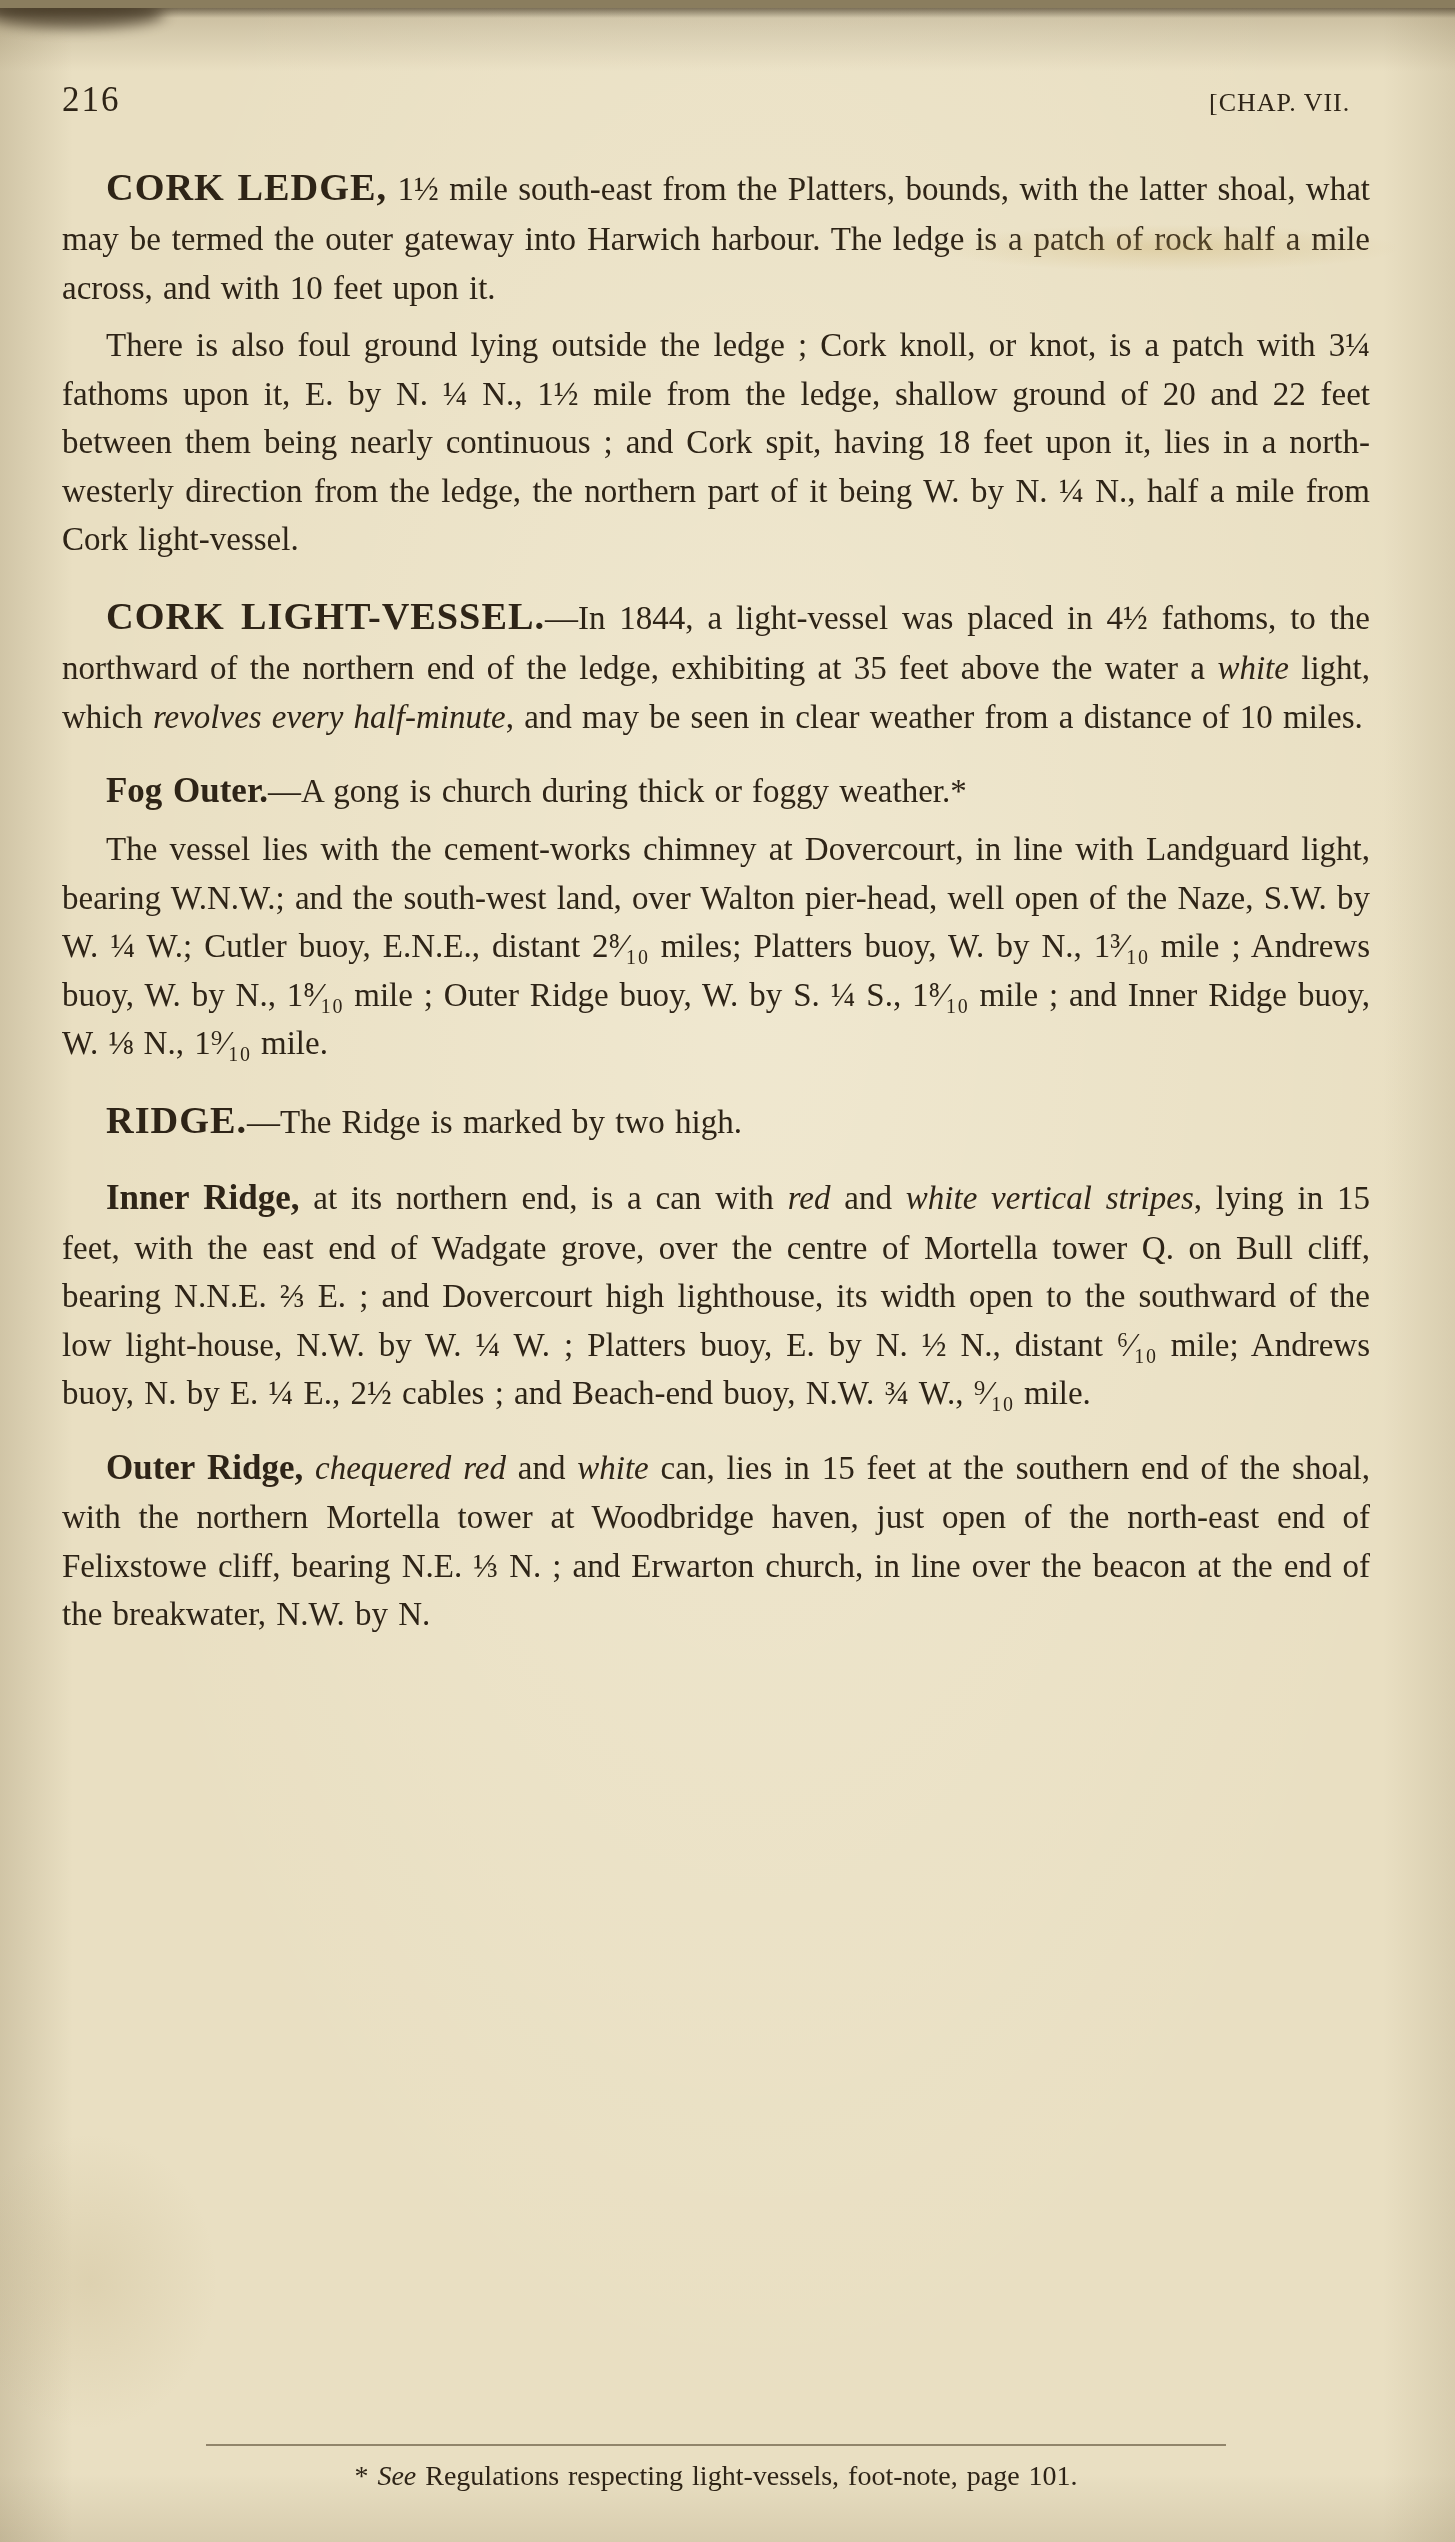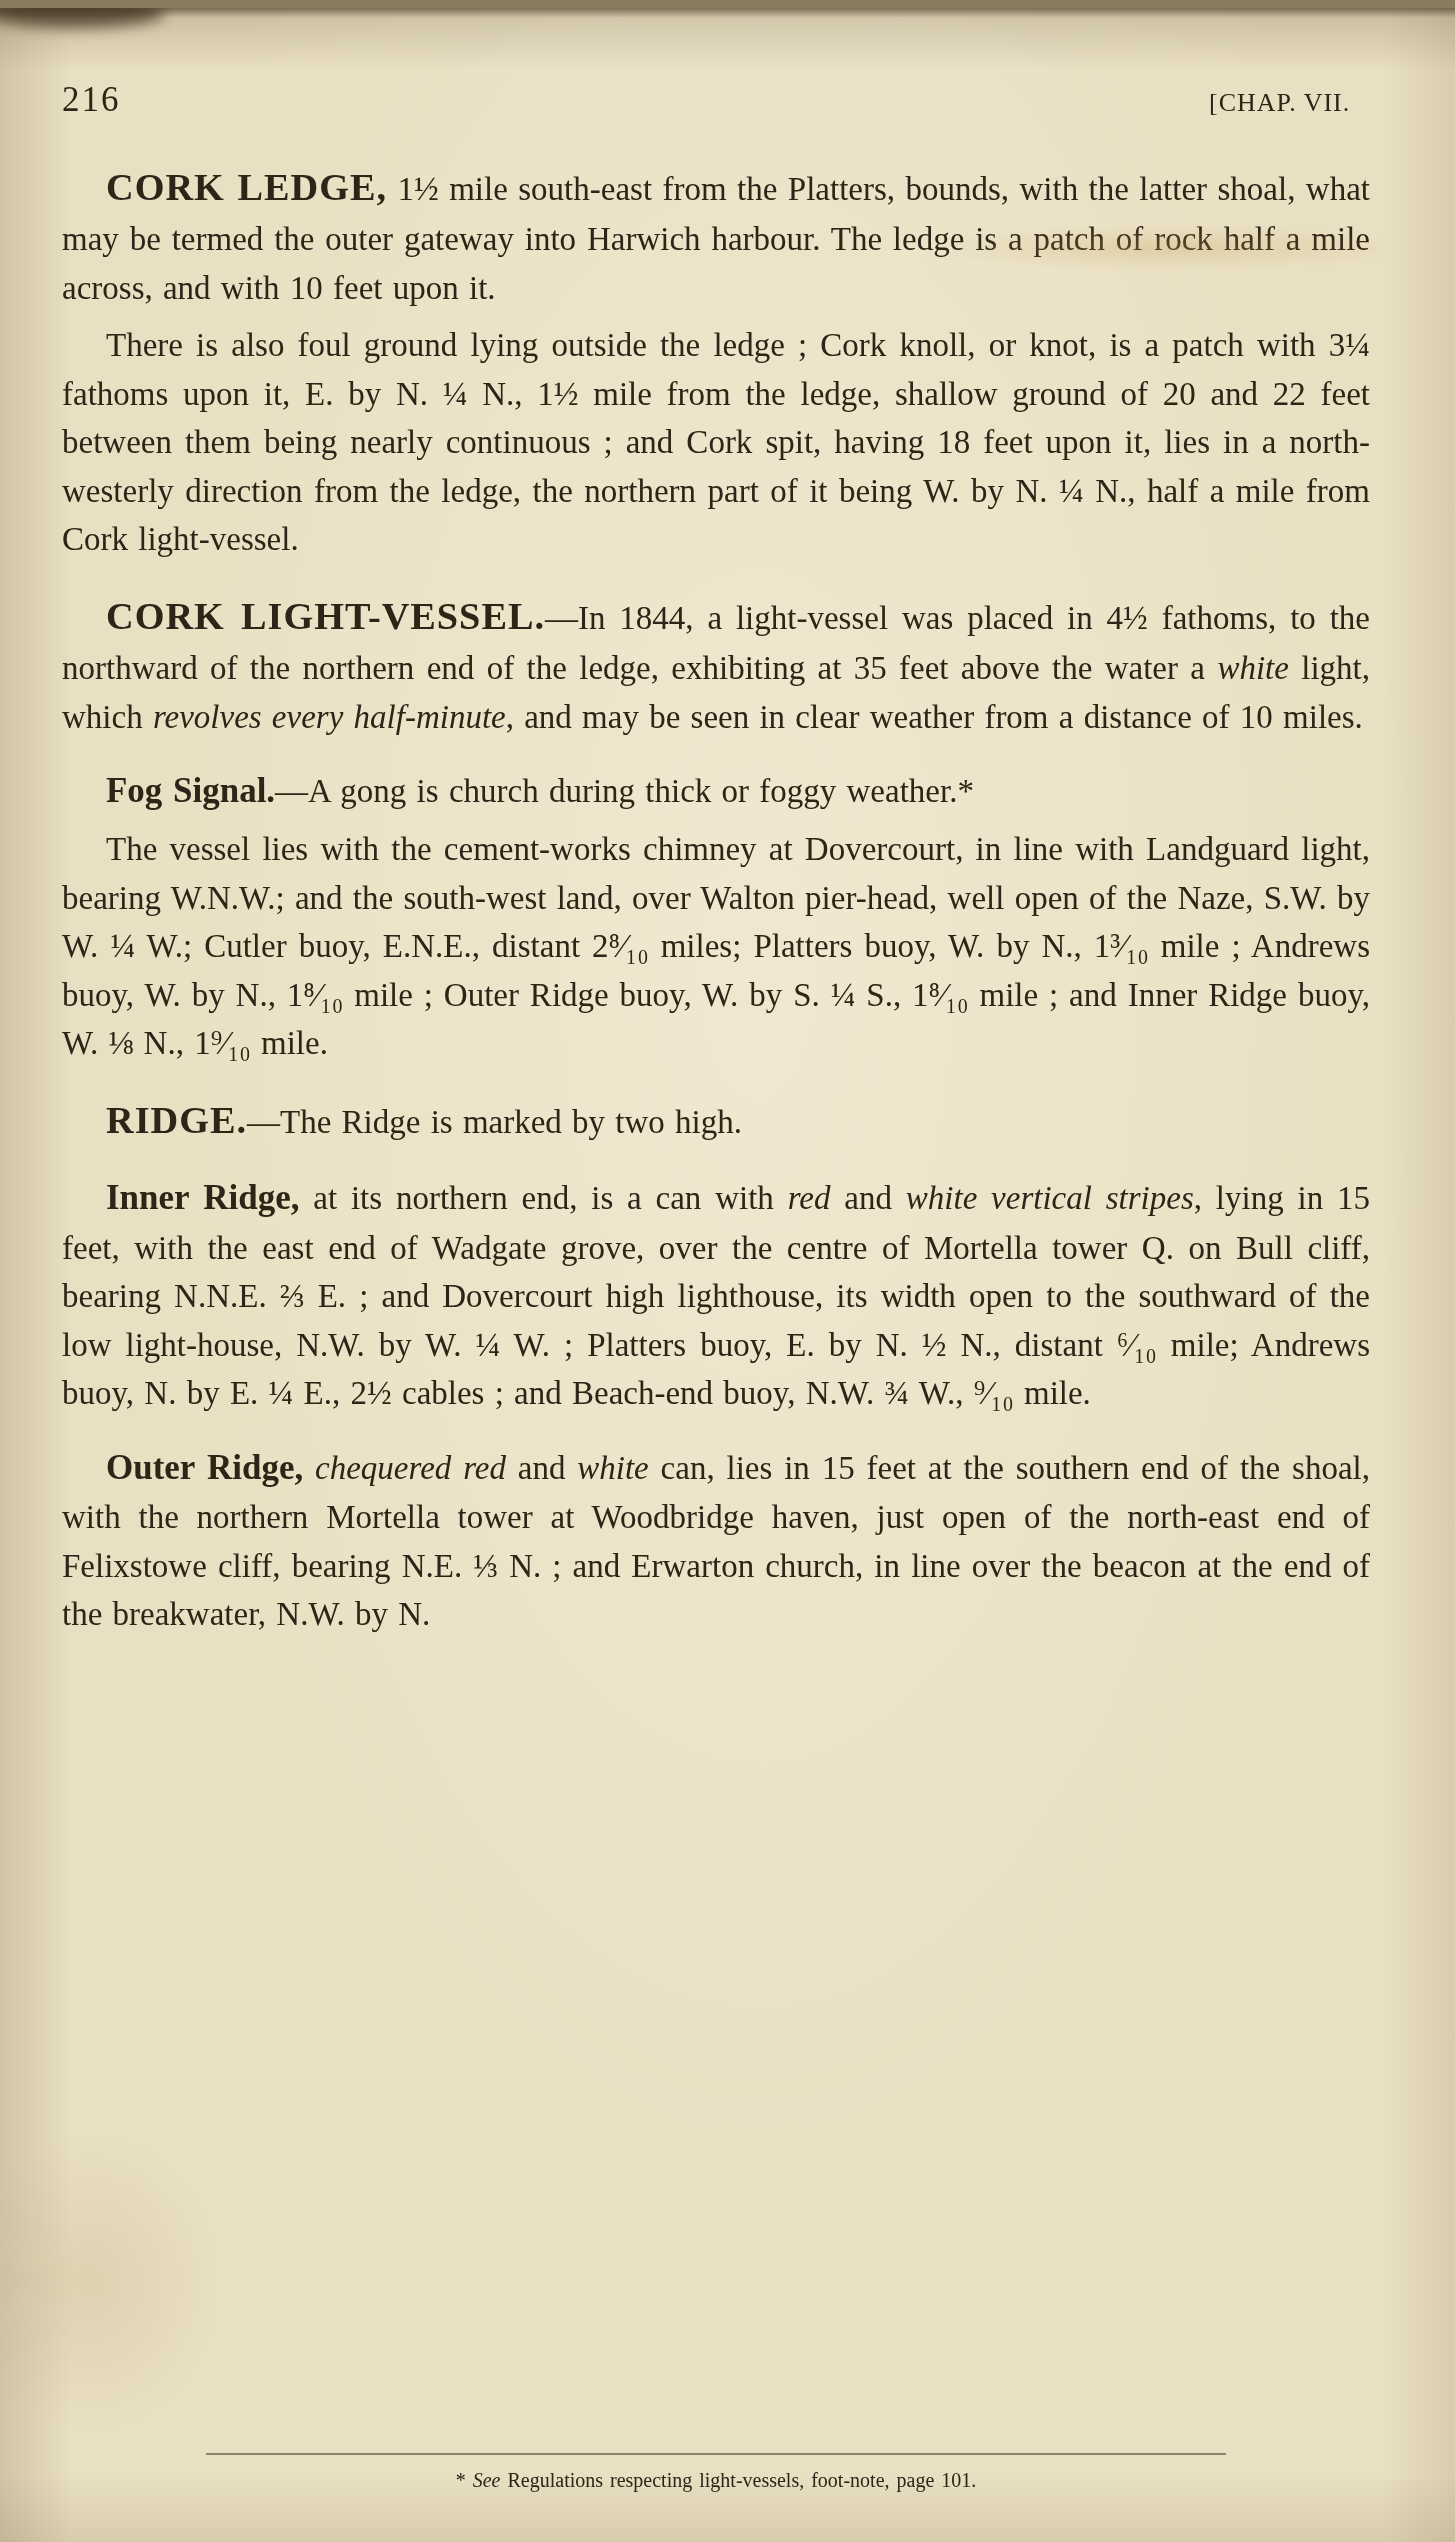--- a/index.html
+++ b/index.html
@@ -108,21 +108,21 @@
     margin-top: auto;
     padding: 0 86px 58px 62px;
   }
   .footnote-rule {
     width: 78%;
     height: 2px;
     margin: 0 auto 14px auto;
     background: rgba(72,58,36,0.55);
   }
   .footnote-text {
-    font-size: 20px;
+    font-size: 28px;
     text-align: center;
     word-spacing: 2px;
   }
 </style>
 </head>
 <body>
 
 <div class="page">
   <div class="top-edge"></div>
   <div class="corner-shadow"></div>
@@ -131,21 +131,21 @@
 
   <div class="header">
     <div class="page-number">216</div>
     <div class="chapter-label">[CHAP. VII.</div>
   </div>
 
   <div class="text-block">
       <p class="para"><span class="seg-caps">CORK LEDGE,</span><span class="seg"> 1½ mile south-east from the Platters, bounds, with the latter shoal, what may be termed the outer gateway into Harwich harbour.  The ledge is a patch of rock half a mile across, and with 10 feet upon it.</span></p>
       <p class="para"><span class="seg">There is also foul ground lying outside the ledge ; Cork knoll, or knot, is a patch with 3¼ fathoms upon it, E. by N. ¼ N., 1½ mile from the ledge, shallow ground of 20 and 22 feet between them being nearly continuous ; and Cork spit, having 18 feet upon it, lies in a north-westerly direction from the ledge, the northern part of it being W. by N. ¼ N., half a mile from Cork light-vessel.</span></p>
       <p class="para gap"><span class="seg-caps">CORK LIGHT-VESSEL.</span><span class="seg">—In 1844, a light-vessel was placed in 4½ fathoms, to the northward of the northern end of the ledge, exhibiting at 35 feet above the water a </span><span class="seg-i">white</span><span class="seg"> light, which </span><span class="seg-i">revolves every half-minute</span><span class="seg">, and may be seen in clear weather from a distance of 10 miles.</span></p>
-      <p class="para gap"><span class="seg-head">Fog Signal.</span><span class="seg">—A gong is church during thick or foggy weather.*</span></p>
+      <p class="para gap"><span class="seg-head">Fog Outer.</span><span class="seg">—A gong is church during thick or foggy weather.*</span></p>
       <p class="para"><span class="seg">The vessel lies with the cement-works chimney at Dovercourt, in line with Landguard light, bearing W.N.W.; and the south-west land, over Walton pier-head, well open of the Naze, S.W. by W. ¼ W.; Cutler buoy, E.N.E., distant 2⁸⁄₁₀ miles; Platters buoy, W. by N., 1³⁄₁₀ mile ; Andrews buoy, W. by N., 1⁸⁄₁₀ mile ; Outer Ridge buoy, W. by S. ¼ S., 1⁸⁄₁₀ mile ; and Inner Ridge buoy, W. ⅛ N., 1⁹⁄₁₀ mile.</span></p>
       <p class="para gap"><span class="seg-caps">RIDGE.</span><span class="seg">—The Ridge is marked by two high.</span></p>
       <p class="para gap"><span class="seg-head">Inner Ridge,</span><span class="seg"> at its northern end, is a can with </span><span class="seg-i">red</span><span class="seg"> and </span><span class="seg-i">white vertical stripes</span><span class="seg">, lying in 15 feet, with the east end of Wadgate grove, over the centre of Mortella tower Q. on Bull cliff, bearing N.N.E. ⅔ E. ; and Dovercourt high lighthouse, its width open to the southward of the low light-house, N.W. by W. ¼ W. ; Platters buoy, E. by N. ½ N., distant ⁶⁄₁₀ mile; Andrews buoy, N. by E. ¼ E., 2½ cables ; and Beach-end buoy, N.W. ¾ W., ⁹⁄₁₀ mile.</span></p>
       <p class="para gap"><span class="seg-head">Outer Ridge,</span><span class="seg"> </span><span class="seg-i">chequered red</span><span class="seg"> and </span><span class="seg-i">white</span><span class="seg"> can, lies in 15 feet at the southern end of the shoal, with the northern Mortella tower at Woodbridge haven, just open of the north-east end of Felixstowe cliff, bearing N.E. ⅓ N. ; and Erwarton church, in line over the beacon at the end of the breakwater, N.W. by N.</span></p>
     </div>
 
   <div class="footnote-area">
     <div class="footnote-rule"></div>
     <div class="footnote-text"><span class="seg">* </span><span class="seg-i">See</span><span class="seg"> Regulations respecting light-vessels, foot-note, page 101.</span></div>
   </div>

